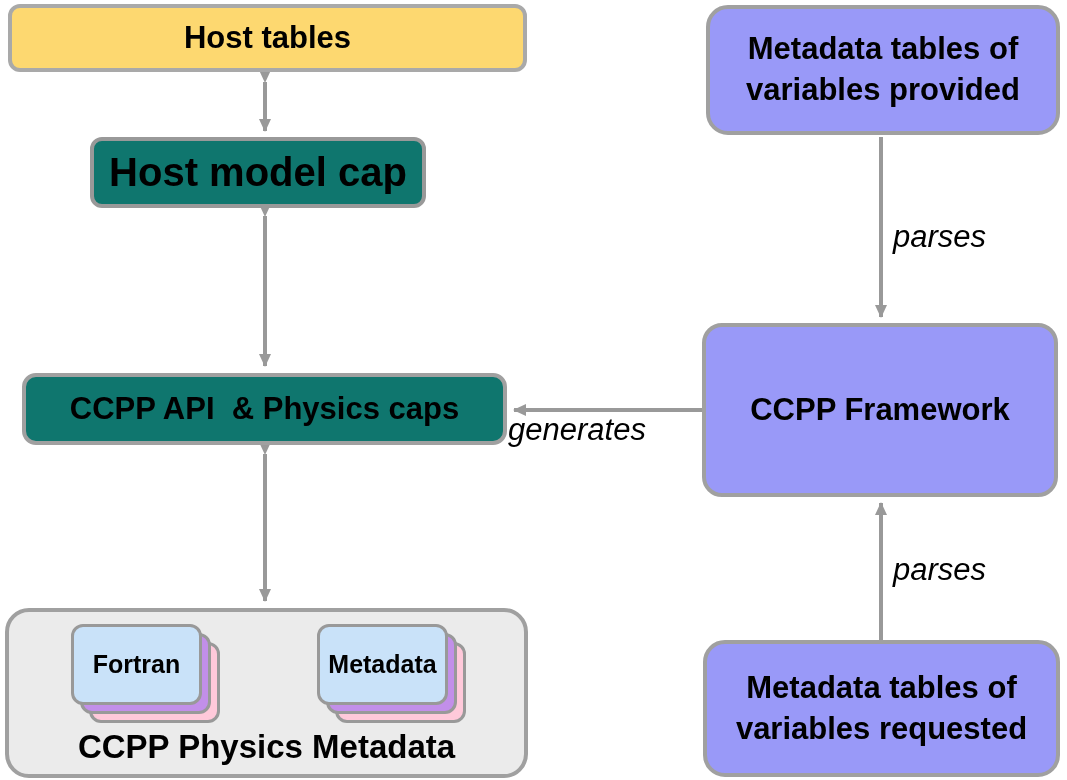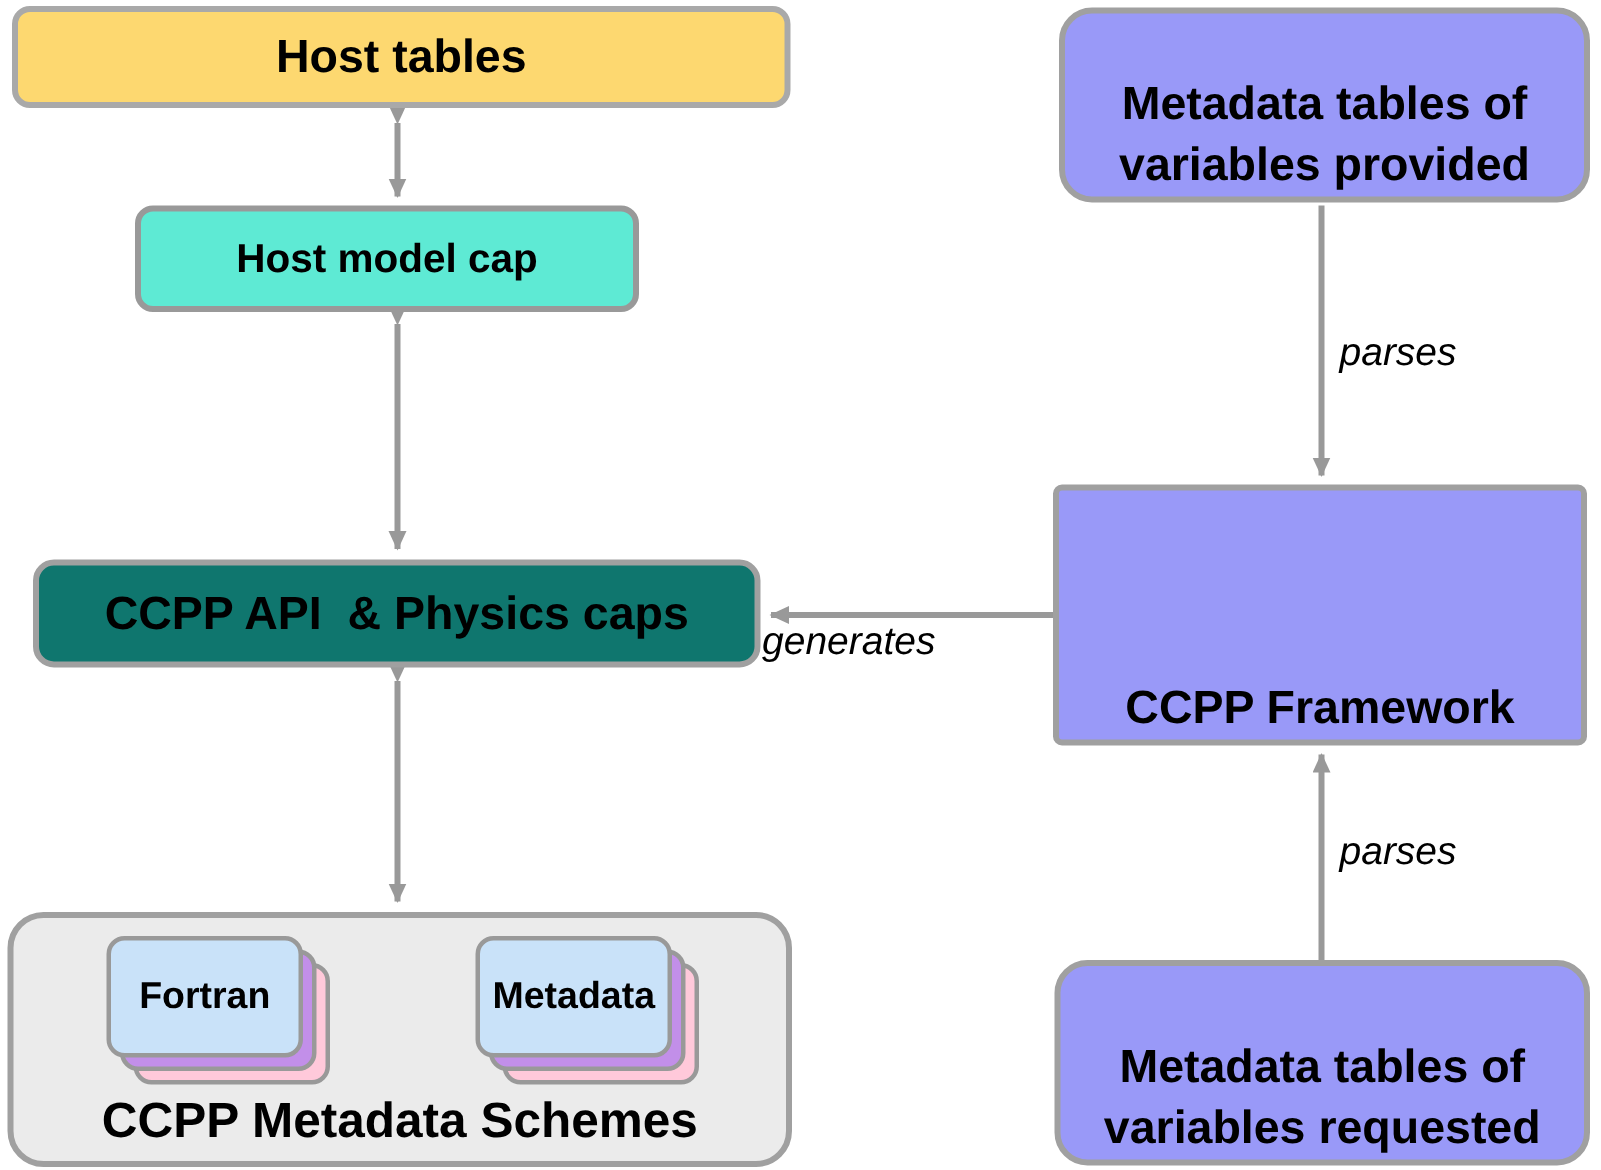--- a/index.html
+++ b/index.html
@@ -1,34 +1,34 @@
 <!DOCTYPE html>
 <html><head>
 <meta charset="utf-8">
 <style>
   html,body{margin:0;padding:0;background:#ffffff;}
   body{font-family:"Liberation Sans",sans-serif;}
   #canvas{position:relative;width:1067px;height:780px;background:#ffffff;overflow:hidden;}
   .box{position:absolute;box-sizing:border-box;display:flex;align-items:center;justify-content:center;
        text-align:center;font-weight:700;color:#000;}
   .yellow{background:#FDD870;border:4px solid #A9A9A9;border-radius:12px;font-size:31px;}
-  .green{background:#5eead4;border:4px solid #999999;border-radius:12px;font-size:27px;}
+  .green{background:#0f766e;border:4px solid #999999;border-radius:12px;font-size:40px;}
   .lightgray{background:#0f766e;border:4px solid #A0A0A0;border-radius:14px;font-size:31px;white-space:pre;}
-  .purple{background:#9999F8;border:4px solid #A0A0A0;border-radius:22px;font-size:31px;line-height:1.32;padding:0 8px;align-items:flex-end;}
-  .framework{border-radius:6px;}
+  .purple{background:#9999F8;border:4px solid #A0A0A0;border-radius:22px;font-size:31px;line-height:1.32;padding:0 8px;}
+  .framework{border-radius:20px;}
   .container{position:absolute;box-sizing:border-box;background:#EBEBEB;border:4px solid #A0A0A0;border-radius:24px;}
   .container-label{position:absolute;left:0;right:0;bottom:8px;text-align:center;
        font-weight:700;font-size:33px;color:#000;}
   .stack{position:absolute;width:150px;height:98px;}
   .card{position:absolute;box-sizing:border-box;width:131px;height:81px;border:3px solid #999999;border-radius:12px;}
   .card.back{background:#FFC9DA;left:18px;top:18px;}
   .card.mid{background:#C28FE9;left:9px;top:9px;}
   .card.front{background:#C9E2F9;left:0;top:0;display:flex;align-items:center;justify-content:center;
        font-weight:700;font-size:25px;color:#000;}
-  .edge-label{position:absolute;font-style:italic;font-size:26px;color:#000;white-space:nowrap;}
+  .edge-label{position:absolute;font-style:italic;font-size:31px;color:#000;white-space:nowrap;}
   svg.arrows{position:absolute;left:0;top:0;width:1067px;height:780px;pointer-events:none;}
 </style>
 </head>
 <body>
 
 <div id="canvas">
 
   <svg class="arrows" viewBox="0 0 1067 780">
     <defs>
       <marker id="ah" markerWidth="16" markerHeight="14" refX="12" refY="6" orient="auto" markerUnits="userSpaceOnUse">
@@ -66,21 +66,21 @@
     </div>
 
     <div class="stack" style="left:308px;top:12px;">
       <div class="card back"></div>
       <div class="card mid"></div>
       <div class="card front">
         <span>Metadata</span>
       </div>
     </div>
 
-    <div class="container-label">CCPP Metadata Schemes</div>
+    <div class="container-label">CCPP Physics Metadata</div>
   </div>
 
   <div class="box purple" style="left:706px;top:5px;width:354px;height:130px;">
     <span>Metadata tables of variables provided</span>
   </div>
 
   <div class="box purple framework" style="left:702px;top:323px;width:356px;height:174px;">
     <span>CCPP Framework</span>
   </div>
 

